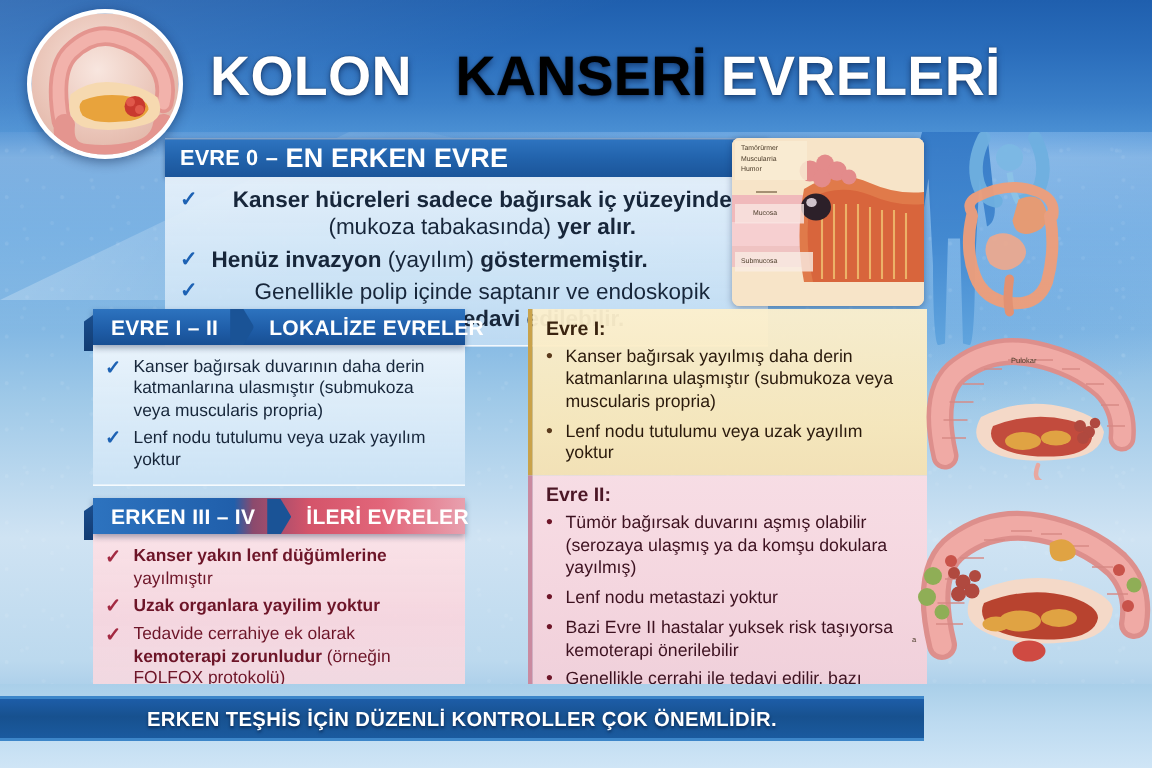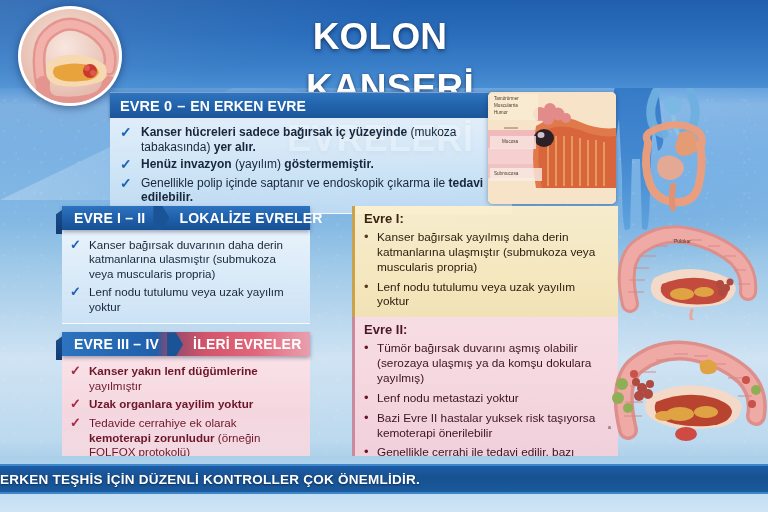--- a/index.html
+++ b/index.html
@@ -39,29 +39,28 @@
     clip-path:polygon(0 100%, 58% 0, 100% 34%, 100% 100%);
   }
 
   
   .header { position:absolute; left:0; top:0; width:768px; height:88px;
     background:linear-gradient(180deg,#1f5fae 0%, #2a6dbb 38%, #3b80c9 78%, #4a8fd3 100%); }
   .header-sheen { position:absolute; left:0; top:0; width:768px; height:88px;
     background:linear-gradient(160deg, rgba(255,255,255,.12) 0%, rgba(255,255,255,0) 42%); }
   .title {
     position:absolute; left:140px; top:16px; width:480px; height:56px;
-    display:flex; align-items:center; gap:9px;
+    display:flex; align-items:flex-end; gap:9px;
     font-size:37px; font-weight:bold; letter-spacing:.2px;
     font-family:"Liberation Sans", sans-serif;
     text-shadow:0 2px 4px rgba(0,20,60,.55), 0 0 1px rgba(0,0,0,.6);
     white-space:nowrap;
-    flex-direction:column;
   }
   .title .w { color:#ffffff; }
-  .title .g { color:#ffffff;padding-left:20px; }
+  .title .g { color:#000000;padding-left:20px; }
 
   
   .emblem {
     position:absolute; left:18px; top:6px; width:104px; height:100px;
     border-radius:50%;
     border:3px solid #ffffff;
     background:radial-gradient(circle at 45% 40%, #f8e6df 0%, #e9c3b6 55%, #d9a89a 100%);
     overflow:hidden;
     box-shadow:0 2px 8px rgba(0,20,60,.45);
   }
@@ -73,29 +72,29 @@
   
   .evre0 { position:absolute; left:110px; top:92px; width:402px; }
   .evre0-head {
     height:26px; display:flex; align-items:center; padding:0 10px;
     background:linear-gradient(180deg,#2e74c0 0%, #2263ac 50%, #1b559a 100%);
     border-top:1px solid rgba(255,255,255,.45);
     color:#fff; font-size:14.5px; font-weight:bold; letter-spacing:.1px; white-space:nowrap;
     box-shadow:0 1px 3px rgba(0,20,60,.4);
   }
   .evre0-head .gold { color:#f3c440; }
-  .evre0-head .thin { font-weight:bold; font-size:14px; }
+  .evre0-head .thin { font-weight:bold; font-size:18px; }
   .evre0-body {
     padding:7px 10px 8px 10px; width:402px;
     background:linear-gradient(180deg, rgba(232,242,251,.93) 0%, rgba(214,233,248,.90) 55%, rgba(196,222,244,.88) 100%);
     border-bottom:1px solid rgba(255,255,255,.6);
   }
   .e0-row { display:flex; gap:8px; margin-bottom:3px; }
   .e0-row:last-child { margin-bottom:0; }
-  .e0-text { font-size:12px; color:#17263a; line-height:1.22; }
+  .e0-text { font-size:15px; color:#17263a; line-height:1.22;text-align:center; }
   .e0-text b { font-weight:bold; }
   .e0-text .lt { font-weight:normal; }
   .chk-blue { flex:0 0 auto; width:13px; color:#1d62b4; font-size:14px; font-weight:bold; line-height:1.1; }
 
   
   .histo {
     position:absolute; left:488px; top:92px; width:128px; height:112px;
     border-radius:5px; overflow:hidden;
     box-shadow:0 1px 5px rgba(0,20,60,.35);
     background:linear-gradient(180deg,#f6e2c9 0%,#f2d4b4 100%);
@@ -164,24 +163,24 @@
   
   .ill { position:absolute; border-radius:3px; overflow:hidden; }
   .ill1 { left:616px; top:218px; width:152px; height:102px; }
   .ill2 { left:606px; top:330px; width:162px; height:120px; }
   .ill-lbl { position:absolute; font-size:5px; color:#4a3a28; }
 
   
   .footer-wrap { position:absolute; left:0; bottom:0; width:768px; height:56px;
     background:linear-gradient(180deg,#a9cfe9 0%, #bcdaf0 45%, #cfe5f6 100%); }
   .footer-bar {
-    position:absolute; left:0; top:8px; width:768px; height:30px;
+    position:absolute; left:0; top:8px; width:616px; height:30px;
     background:linear-gradient(180deg,#1d5da8 0%, #17518f 45%, #1a5a9f 100%);
     border-top:2px solid #3d86c9; border-bottom:2px solid #3d86c9;
-    display:flex; align-items:center; 
+    display:flex; align-items:center; justify-content:center;
   }
   .footer-bar span {
     color:#fff; font-size:13.5px; font-weight:bold; letter-spacing:.25px;
     text-shadow:0 1px 2px rgba(0,15,45,.6);
   }
 </style>
 </head>
 <body>
 
 <div class="stage">
@@ -324,21 +323,21 @@
         </div>
         <div class="row">
           <span class="chk blue">✓</span>
           <span class="rtext dark">Lenf nodu tutulumu veya uzak yayılım yoktur</span>
         </div>
       </div>
     </div>
 
     <div class="sec">
       <div class="sec-head red">
-        <span class="tab">EVRE III – IV</span>
+        <span class="tab">ERKEN III – IV</span>
         <span class="arrow"></span>
         <span class="subt">İLERİ EVRELER</span>
       </div>
       <div class="sec-body pink">
         <div class="row">
           <span class="chk dred">✓</span>
           <span class="rtext maroon"><b>Kanser yakın lenf düğümlerine </b><span class="lt">yayılmıştır</span></span>
         </div>
         <div class="row">
           <span class="chk dred">✓</span>

